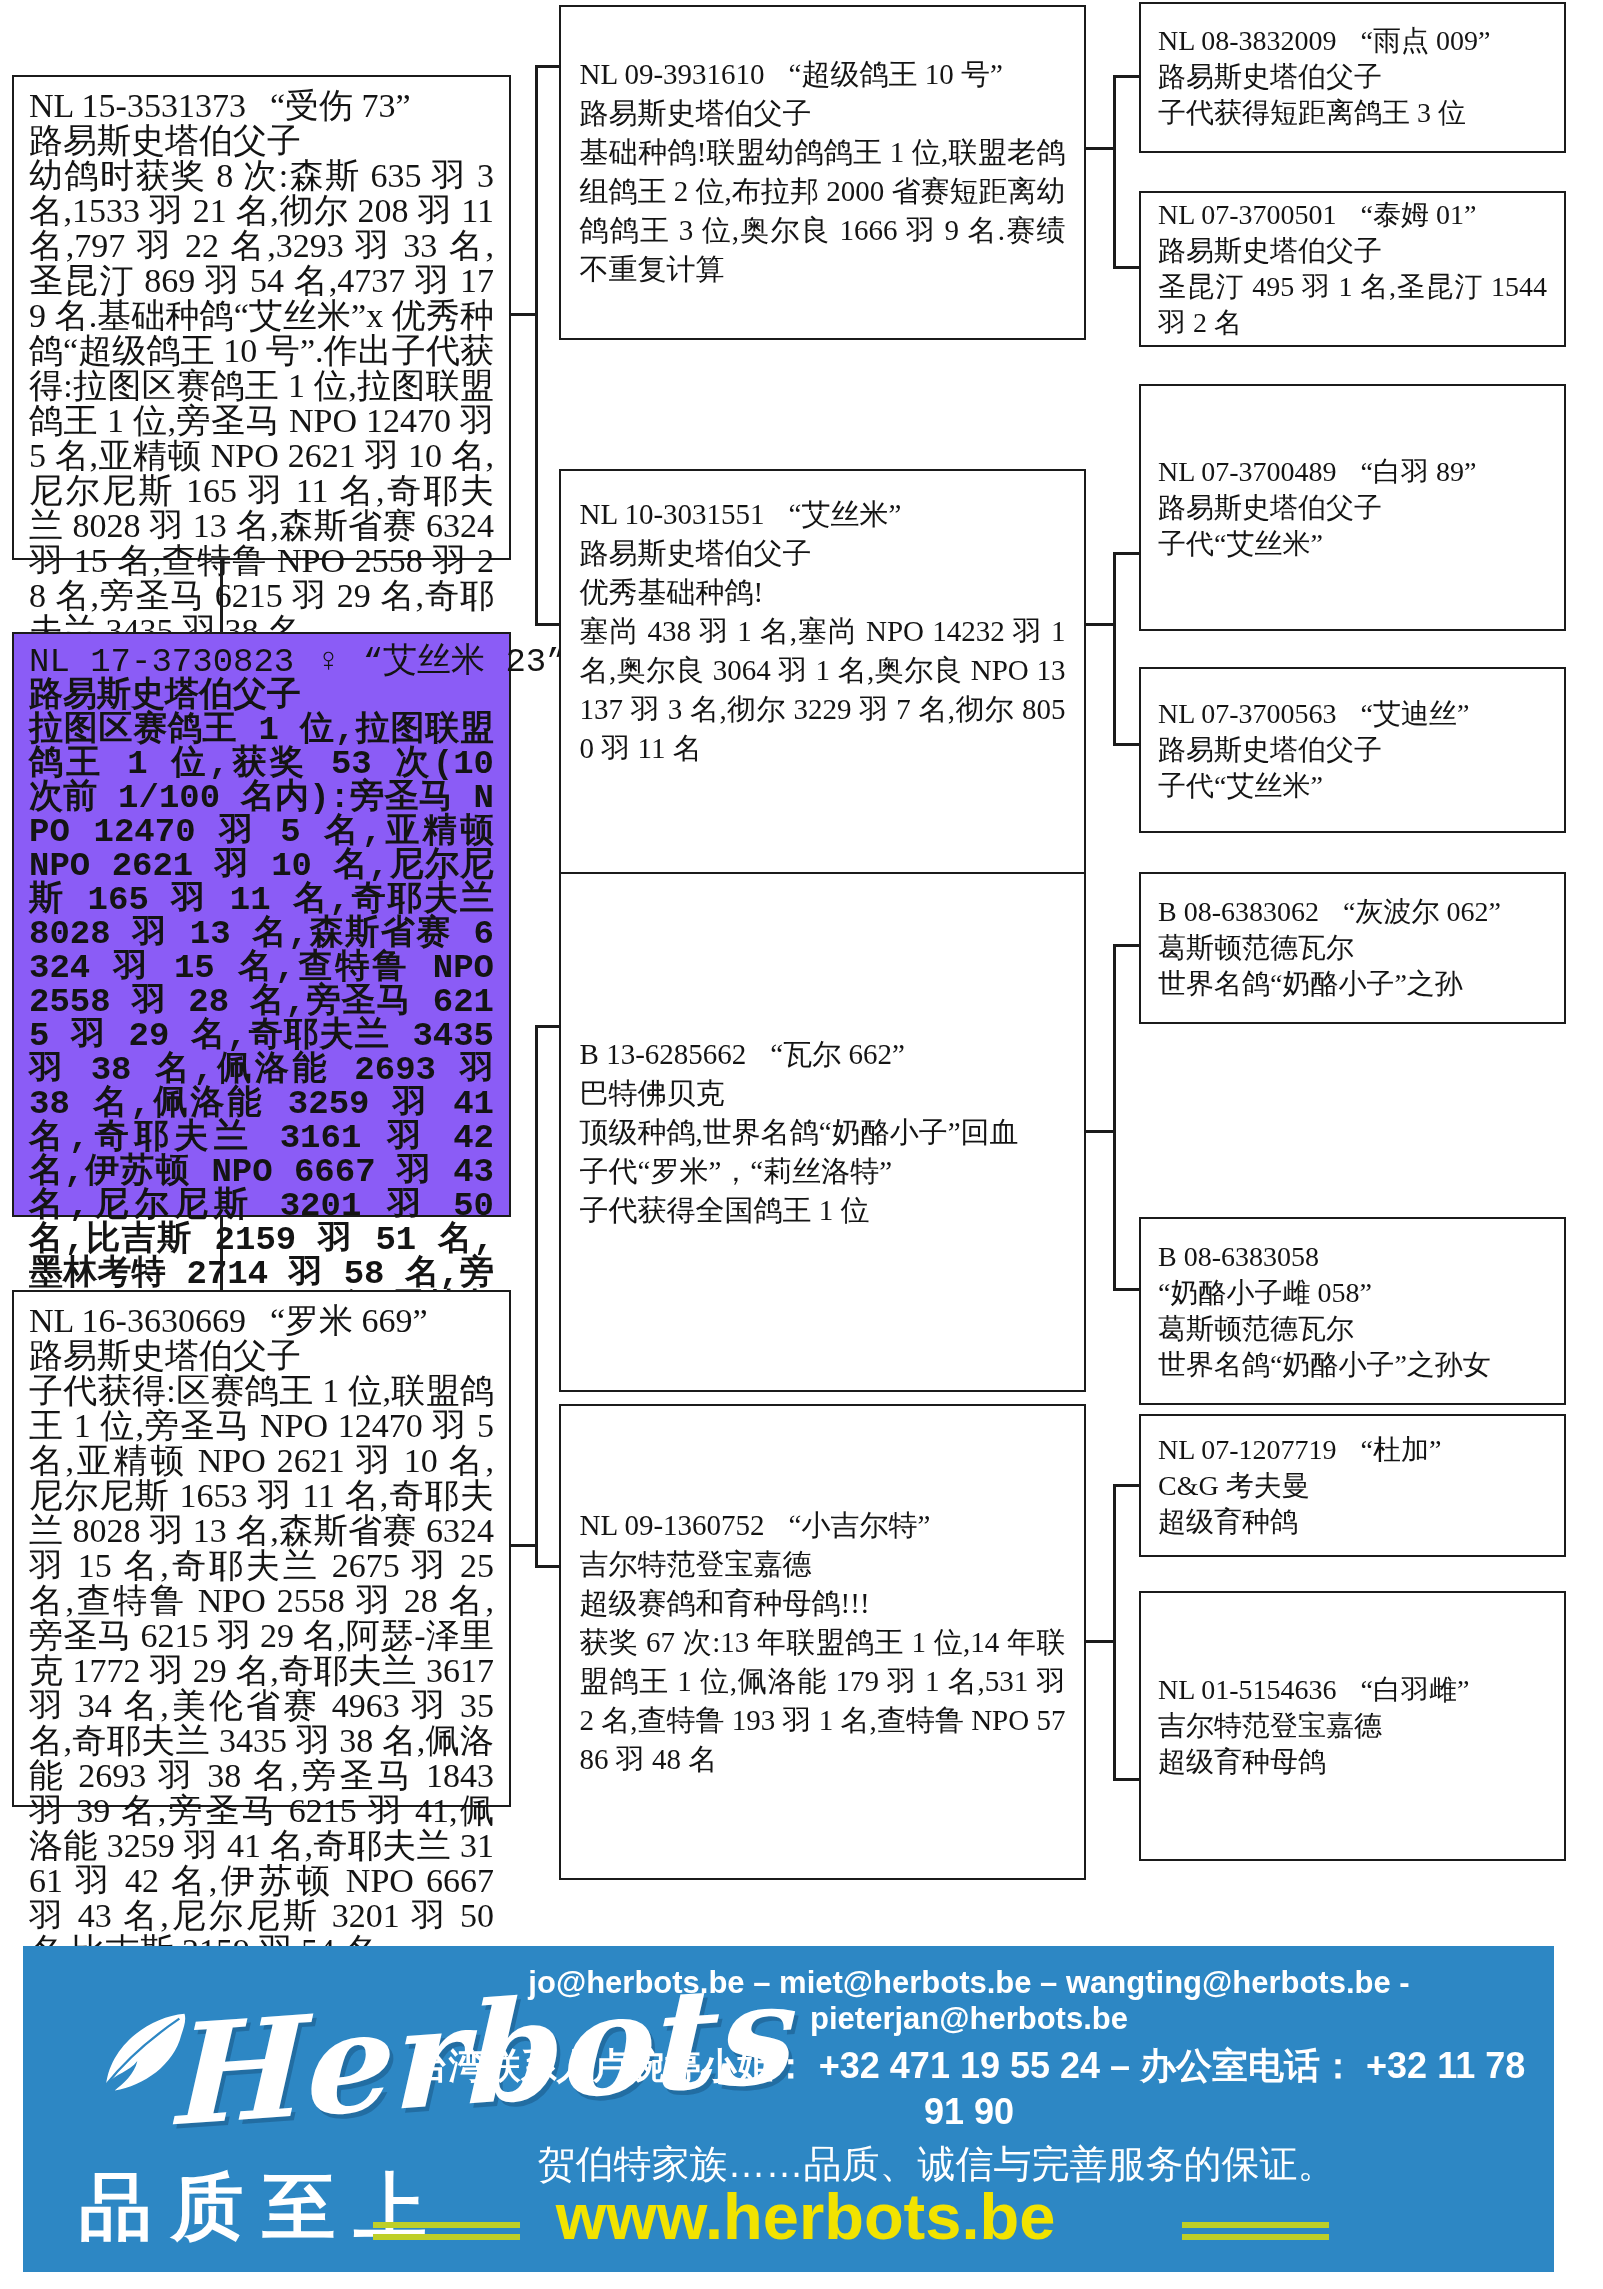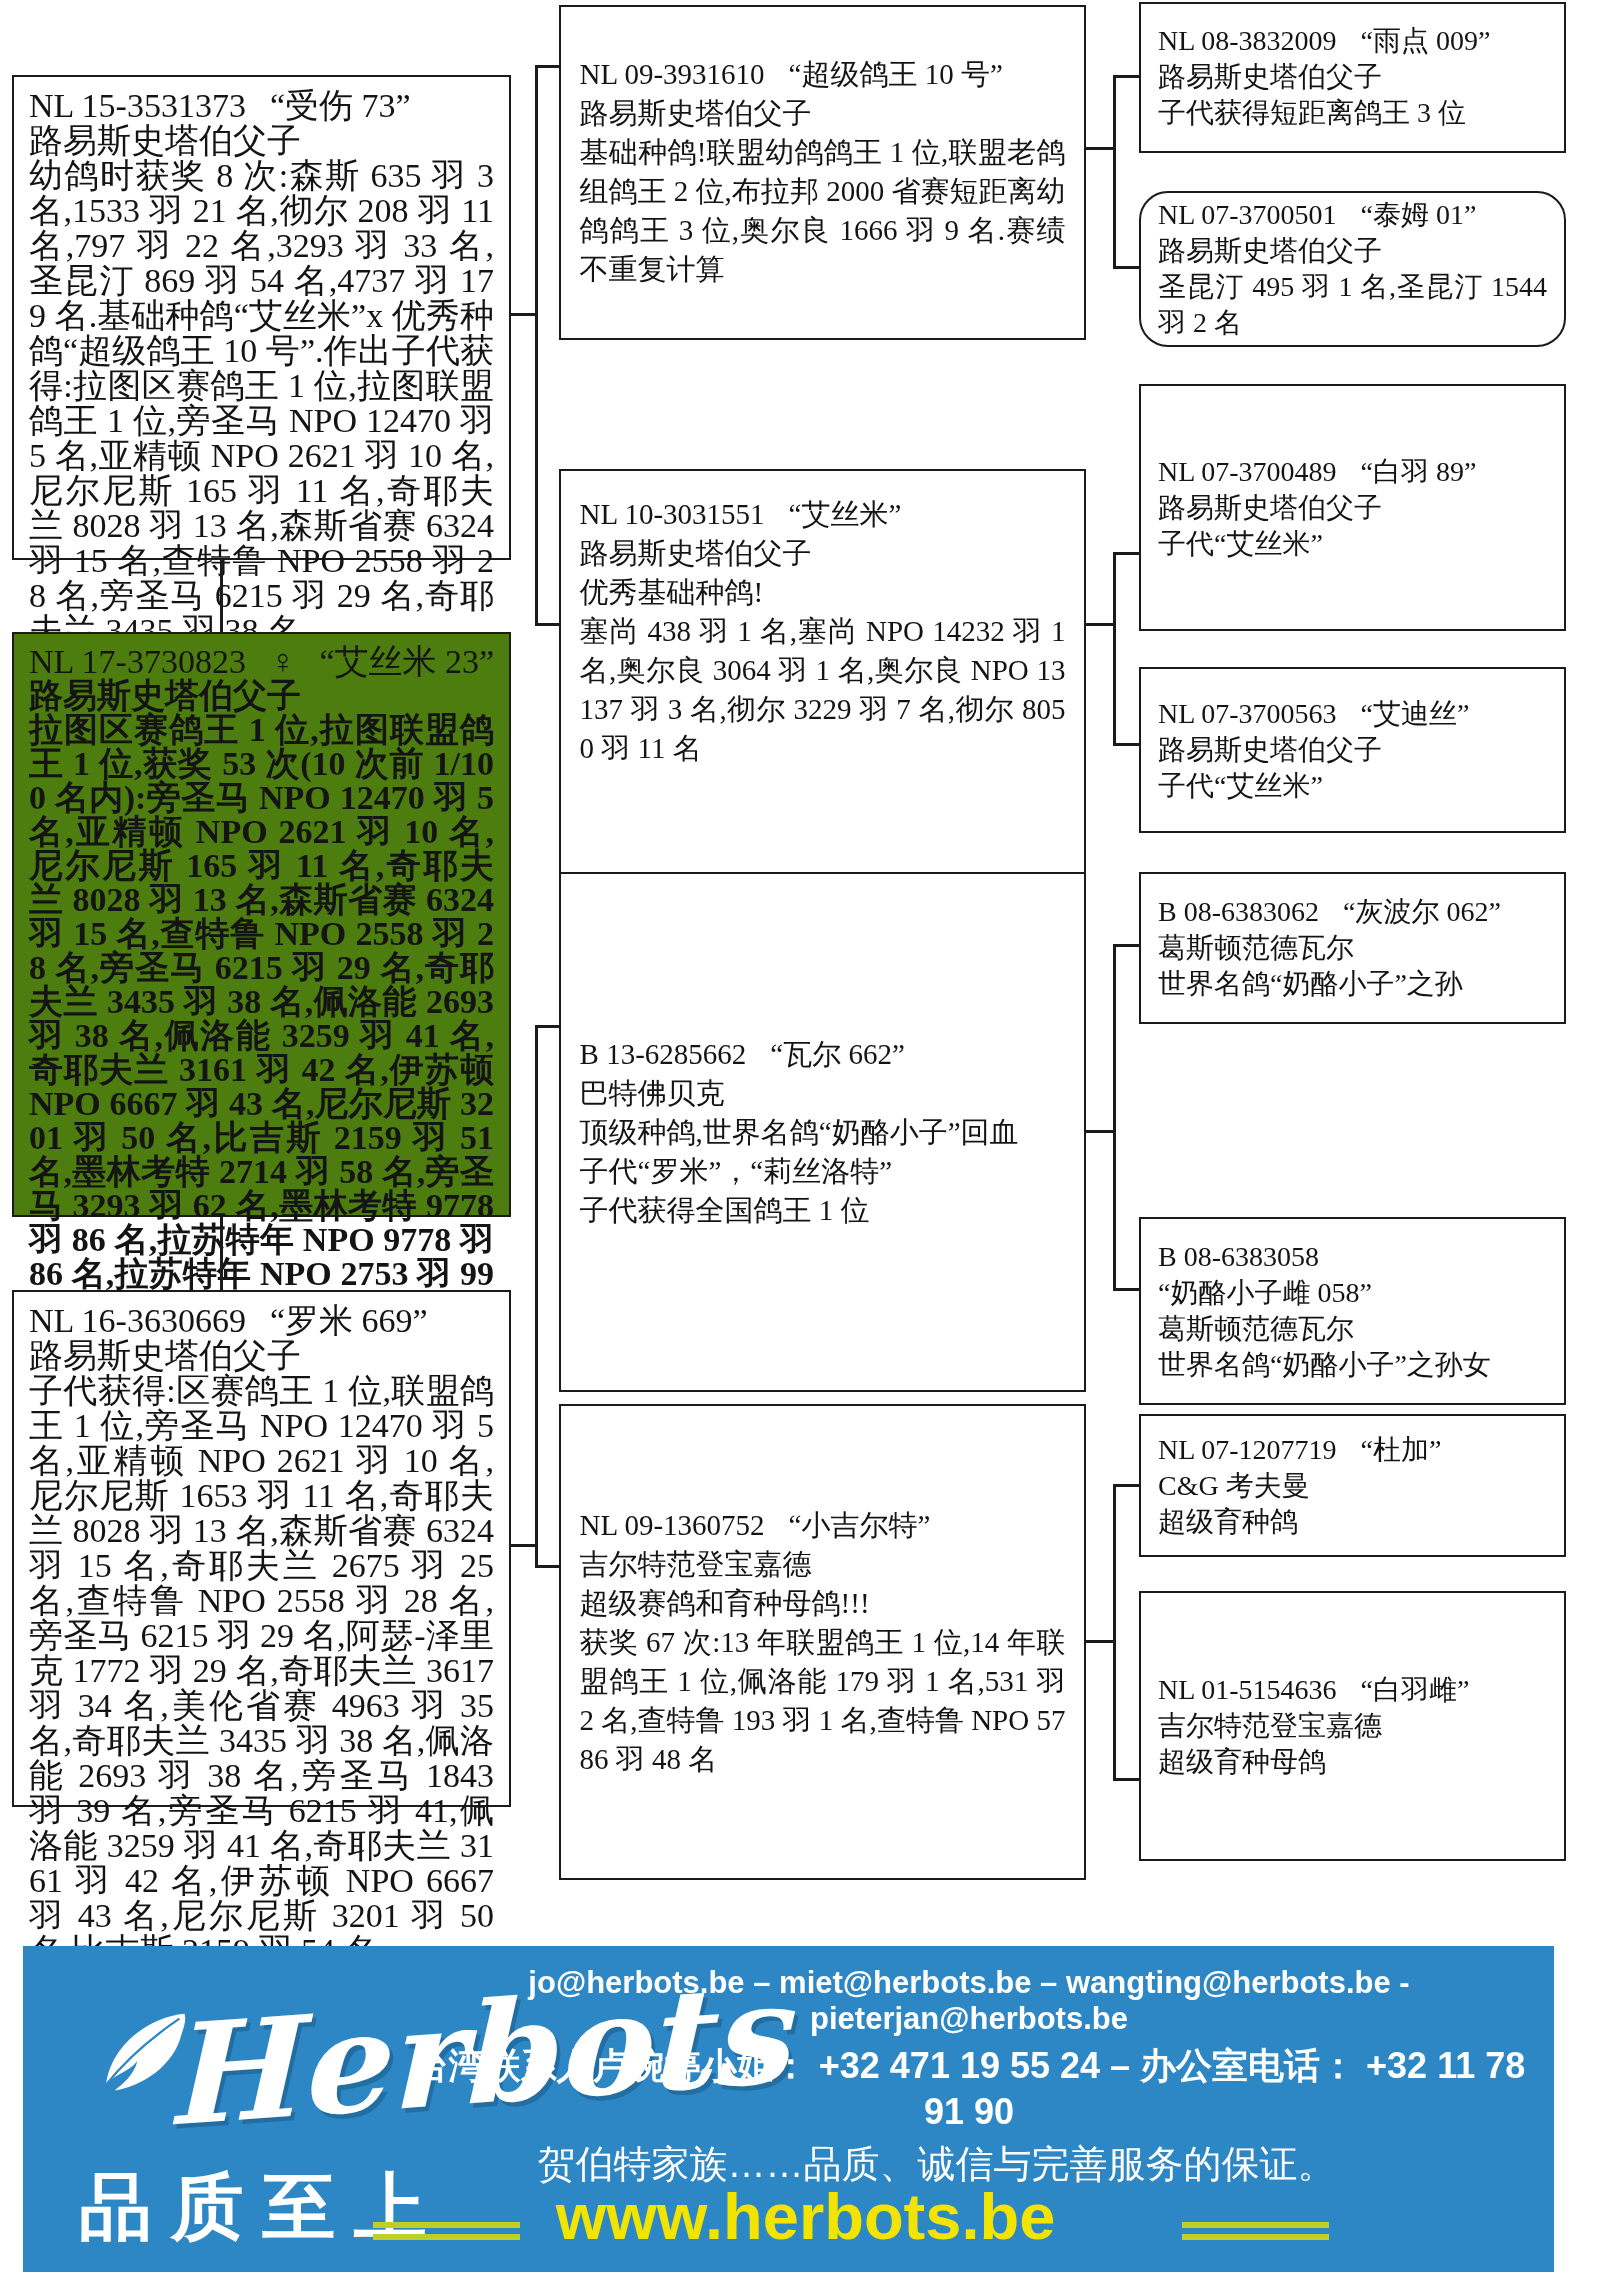--- a/index.html
+++ b/index.html
@@ -8,21 +8,21 @@
 
   
   .box{position:absolute;box-sizing:border-box;border:2.8px solid #1b1b1b;background:#ffffff;}
   .hdr{white-space:nowrap;}
   .code{margin-right:24px;}
   .sex{margin-right:24px;}
   .bline{text-align:justify;word-break:break-all;}
   .col-l{padding:11.2px 15px 5.6px;font-size:34px;line-height:35px;}
   .col-m{padding:9.3px 18.6px;font-size:29px;line-height:39px;display:flex;flex-direction:column;justify-content:center;}
   .col-r{padding:17px 17px;font-size:28px;line-height:36px;display:flex;flex-direction:column;justify-content:center;}
-  #box-l2{background:#4d7c0f;line-height:34px;}
+  #box-l2{background:#8b5cf6;line-height:34px;font-family:Liberation Mono, monospace;}
   #box-l2 .fancier,#box-l2 .bline{font-weight:700;}
   #box-m2{justify-content:flex-start;padding-top:24px;}
 
   
   .ln{position:absolute;background:#1b1b1b;}
 
   
   .footer{position:absolute;left:23px;top:1946px;width:1531px;height:326px;background:#2d87c4;
           font-family:"Liberation Sans","DejaVu Sans",sans-serif;color:#ffffff;}
   .logo-text{position:absolute;left:154px;top:26px;font-size:138px;font-weight:700;font-style:italic;
@@ -118,21 +118,21 @@
   </div>
 
   <div class="box col-r" id="box-r1" style="left:1139px;top:1.9px;width:427px;height:151px;">
     <div class="hdr"><span class="code">NL 08-3832009</span><span class="bname">“雨点 009”</span></div>
     <div class="fancier">路易斯史塔伯父子</div>
     <div class="body">
         <div class="bline">子代获得短距离鸽王 3 位</div>
       </div>
   </div>
 
-  <div class="box col-r" id="box-r2" style="left:1139px;top:191px;width:427px;height:156px;border-radius:29px;">
+  <div class="box col-r" id="box-r2" style="left:1139px;top:191px;width:427px;height:156px;">
     <div class="hdr"><span class="code">NL 07-3700501</span><span class="bname">“泰姆 01”</span></div>
     <div class="fancier">路易斯史塔伯父子</div>
     <div class="body">
         <div class="bline">圣昆汀 495 羽 1 名,圣昆汀 1544 羽 2 名</div>
       </div>
   </div>
 
   <div class="box col-r" id="box-r3" style="left:1139px;top:384px;width:427px;height:247px;">
     <div class="hdr"><span class="code">NL 07-3700489</span><span class="bname">“白羽 89”</span></div>
     <div class="fancier">路易斯史塔伯父子</div>

